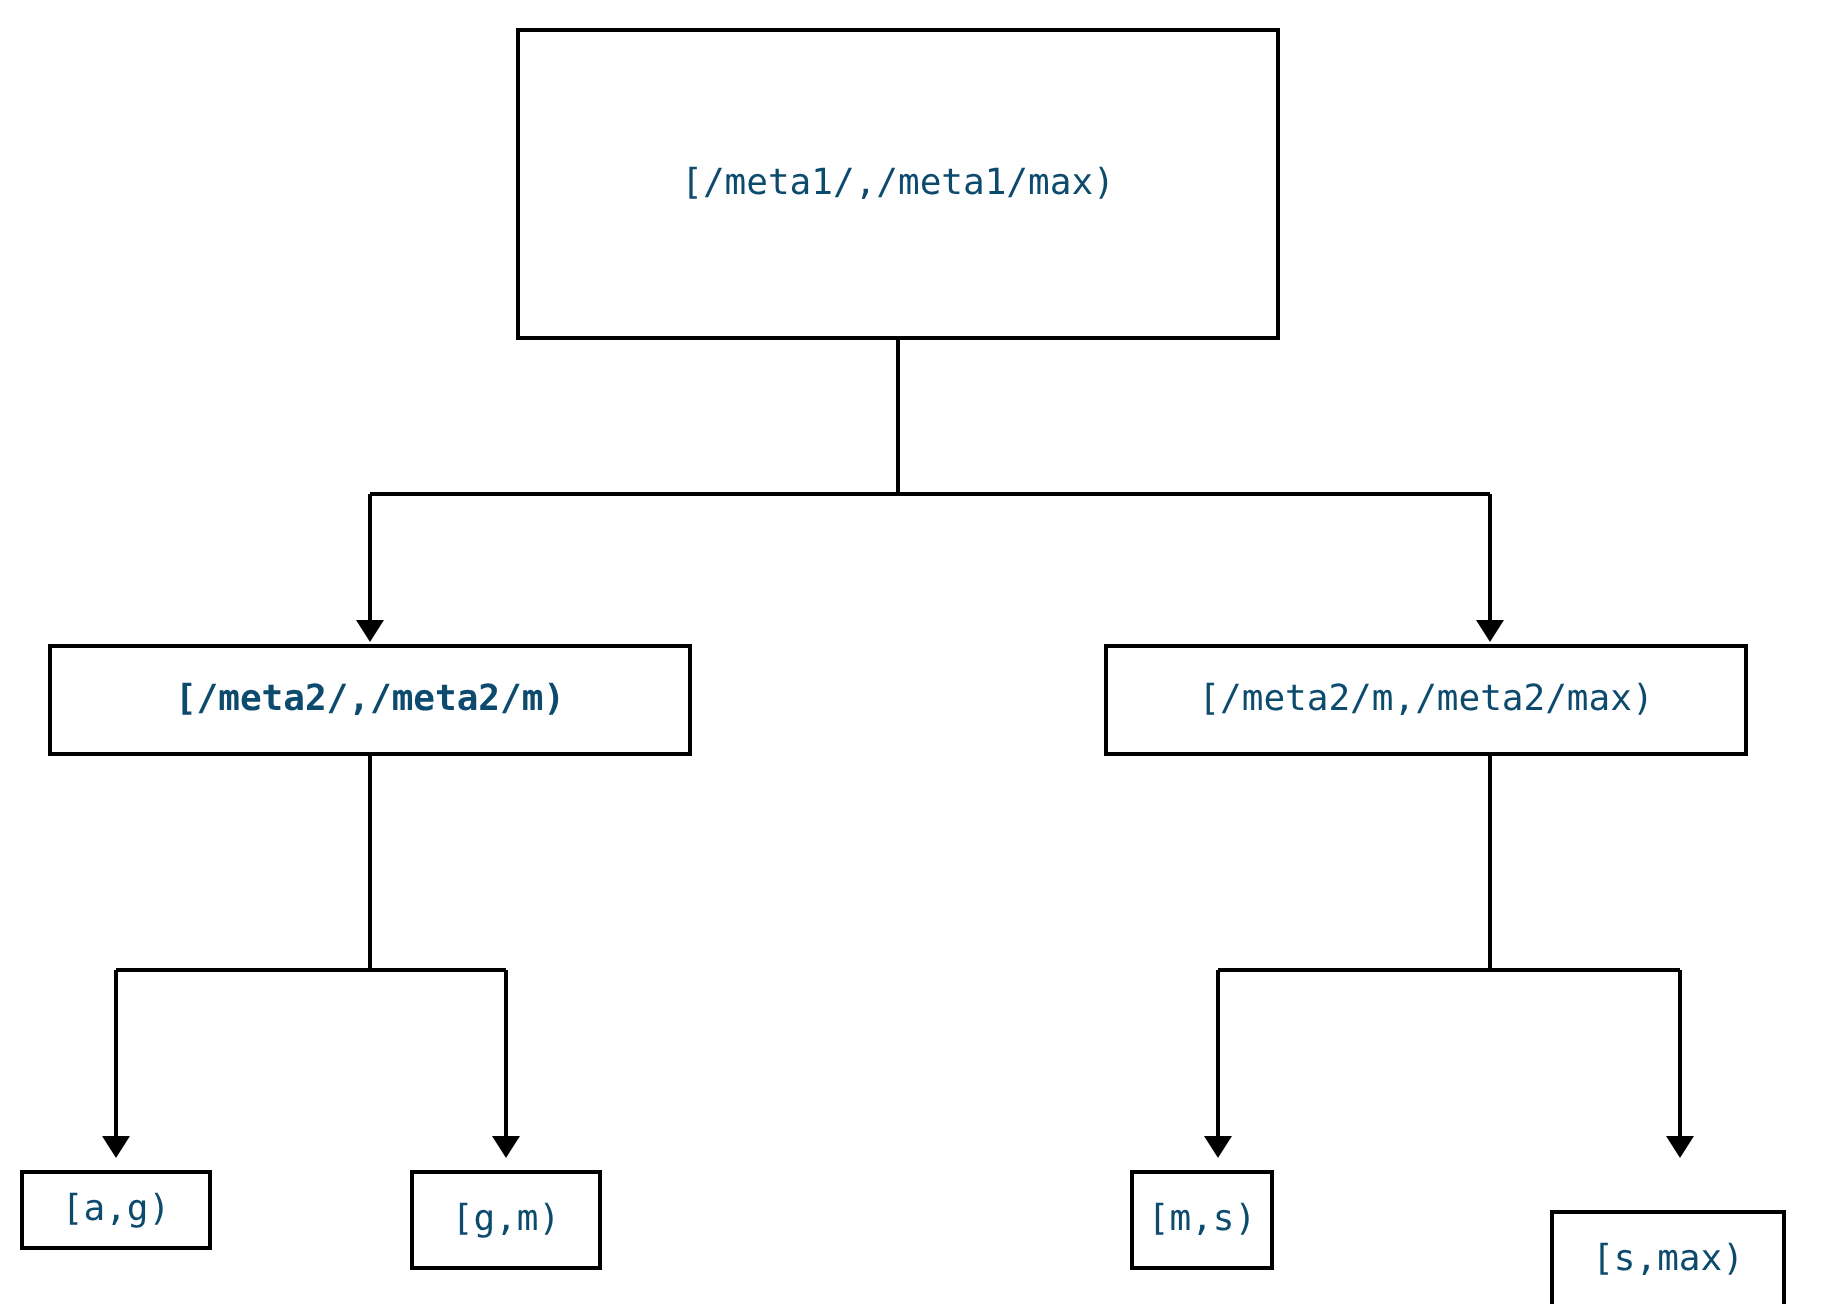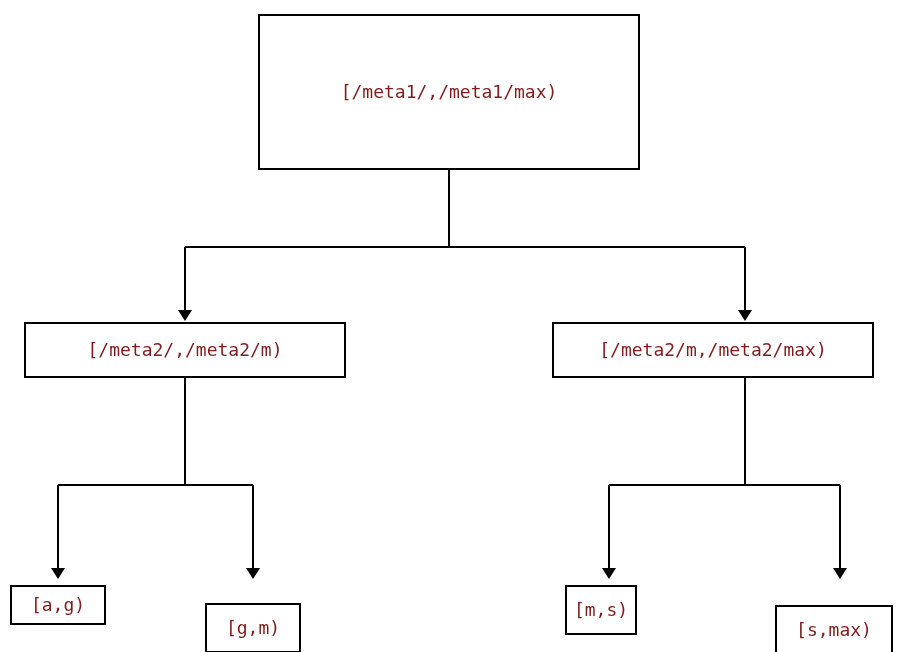--- a/index.html
+++ b/index.html
@@ -6,21 +6,21 @@
     margin: 0;
     padding: 0;
     background: #ffffff;
   }
   .canvas {
     position: relative;
     width: 912px;
     height: 652px;
     background: #ffffff;
     font-family: "DejaVu Sans Mono", "Liberation Mono", monospace;
-    color: #7f1d1d;
+    color: #0c4a6e;
     overflow: hidden;
   }
   .edges {
     position: absolute;
     left: 0;
     top: 0;
     width: 912px;
     height: 652px;
   }
   .edges line {
@@ -37,24 +37,24 @@
     border: 2px solid #000000;
     background: #ffffff;
     display: flex;
     align-items: center;
     justify-content: center;
     font-size: 18px;
     line-height: 1;
     white-space: nowrap;
   }
   .node-root   { left: 258px; top: 14px;  width: 382px; height: 156px; }
-  .node-mid-l  { left: 24px;  top: 322px; width: 322px; height: 56px; }
+  .node-mid-l  { left: 24px;  top: 322px; width: 322px; height: 56px; font-weight: bold; }
   .node-mid-r  { left: 552px; top: 322px; width: 322px; height: 56px; }
   .node-leaf-1 { left: 10px;  top: 585px; width: 96px;  height: 40px; }
-  .node-leaf-2 { left: 205px; top: 603px; width: 96px;  height: 50px; }
+  .node-leaf-2 { left: 205px; top: 585px; width: 96px;  height: 50px; }
   .node-leaf-3 { left: 565px; top: 585px; width: 72px;  height: 50px; }
   .node-leaf-4 { left: 775px; top: 585px; width: 118px; height: 50px; margin-top: 20px; }
 </style>
 </head>
 <body>
 
 <div class="canvas">
 
   <svg class="edges" viewBox="0 0 912 652" xmlns="http://www.w3.org/2000/svg">
 

